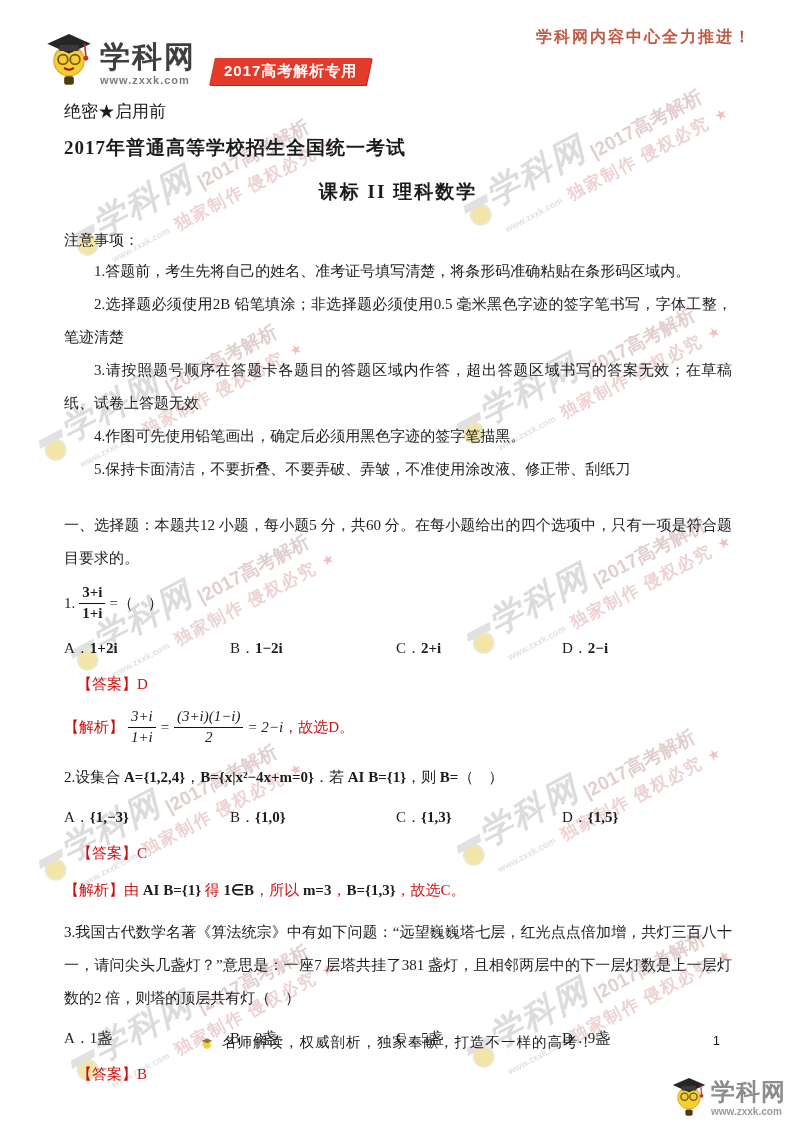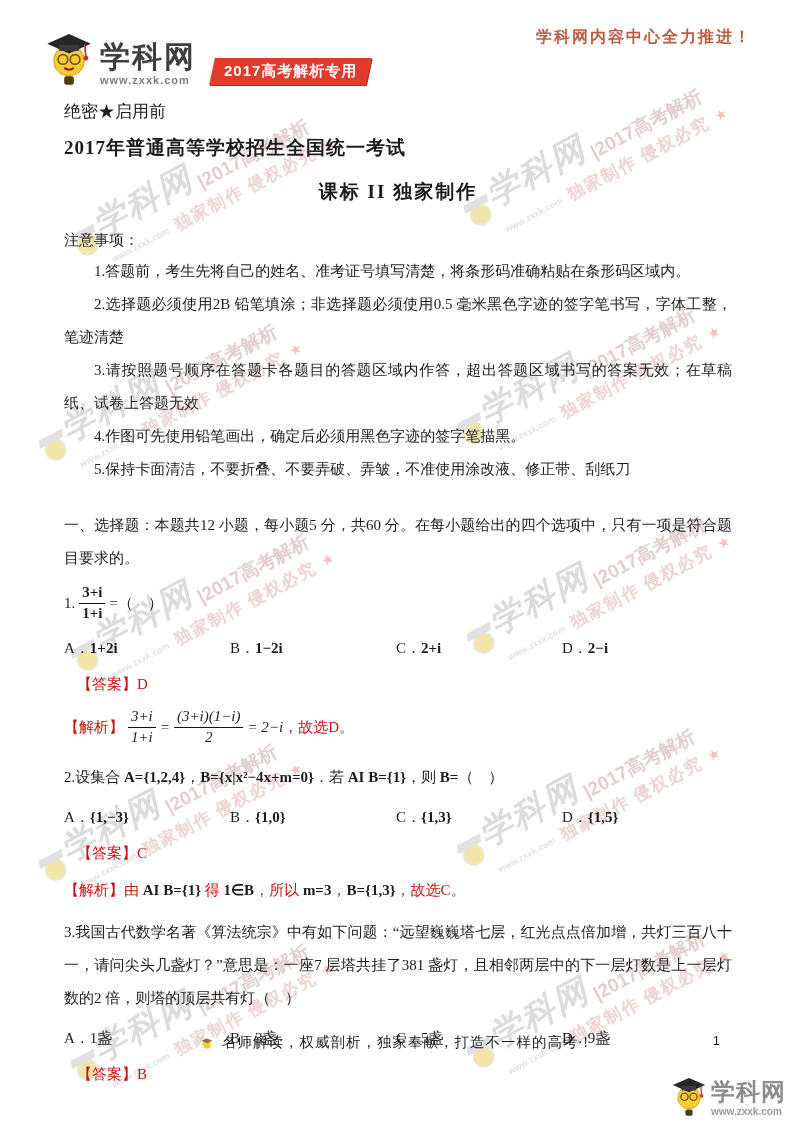--- a/index.html
+++ b/index.html
@@ -229,21 +229,21 @@
       <div class="banner"><span>2017高考解析专用</span></div>
     </div>
     <div class="slogan-block">
       <div class="slogan-sub">学科网内容中心全力推进！</div>
     </div>
   </header>
 
   <main class="doc">
     <div class="secrecy">绝密★启用前</div>
     <h1 class="doc-title">2017年普通高等学校招生全国统一考试</h1>
-    <h2 class="doc-subtitle">课标 II 独家制作</h2>
+    <h2 class="doc-subtitle">课标 II 理科数学</h2>
 
     <p class="notice-head">注意事项：</p>
     <p class="notice-item">1.答题前，考生先将自己的姓名、准考证号填写清楚，将条形码准确粘贴在条形码区域内。</p>
     <p class="notice-item">2.选择题必须使用2B 铅笔填涂；非选择题必须使用0.5 毫米黑色字迹的签字笔书写，字体工整，笔迹清楚</p>
     <p class="notice-item">3.请按照题号顺序在答题卡各题目的答题区域内作答，超出答题区域书写的答案无效；在草稿纸、试卷上答题无效</p>
     <p class="notice-item">4.作图可先使用铅笔画出，确定后必须用黑色字迹的签字笔描黑。</p>
     <p class="notice-item">5.保持卡面清洁，不要折叠、不要弄破、弄皱，不准使用涂改液、修正带、刮纸刀</p>
 
     <p class="section-head">一、选择题：本题共12 小题，每小题5 分，共60 分。在每小题给出的四个选项中，只有一项是符合题目要求的。</p>
 

